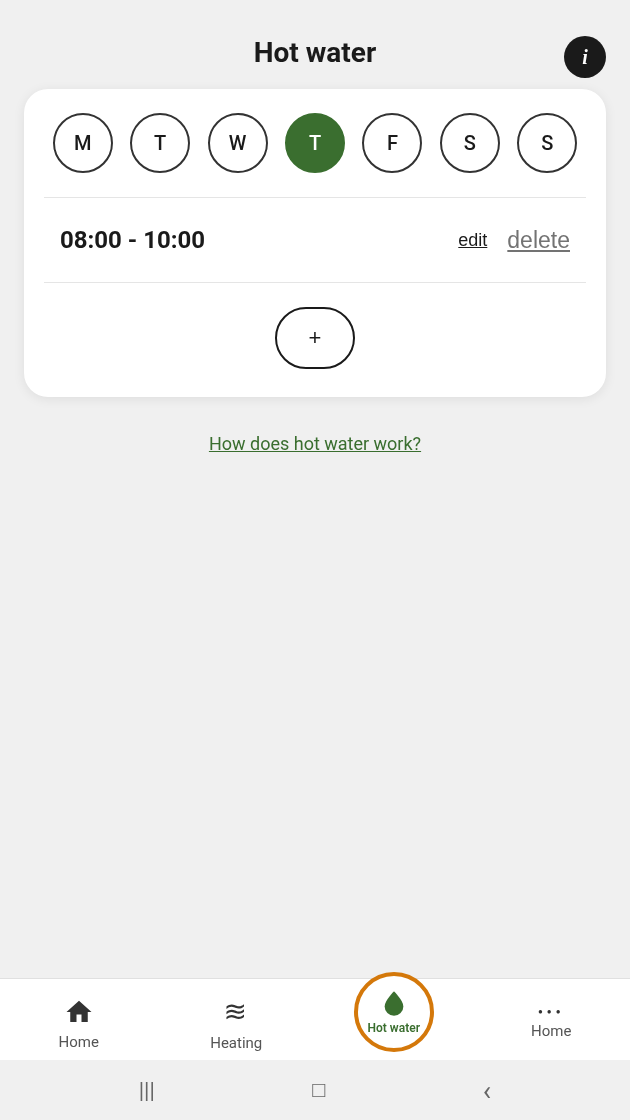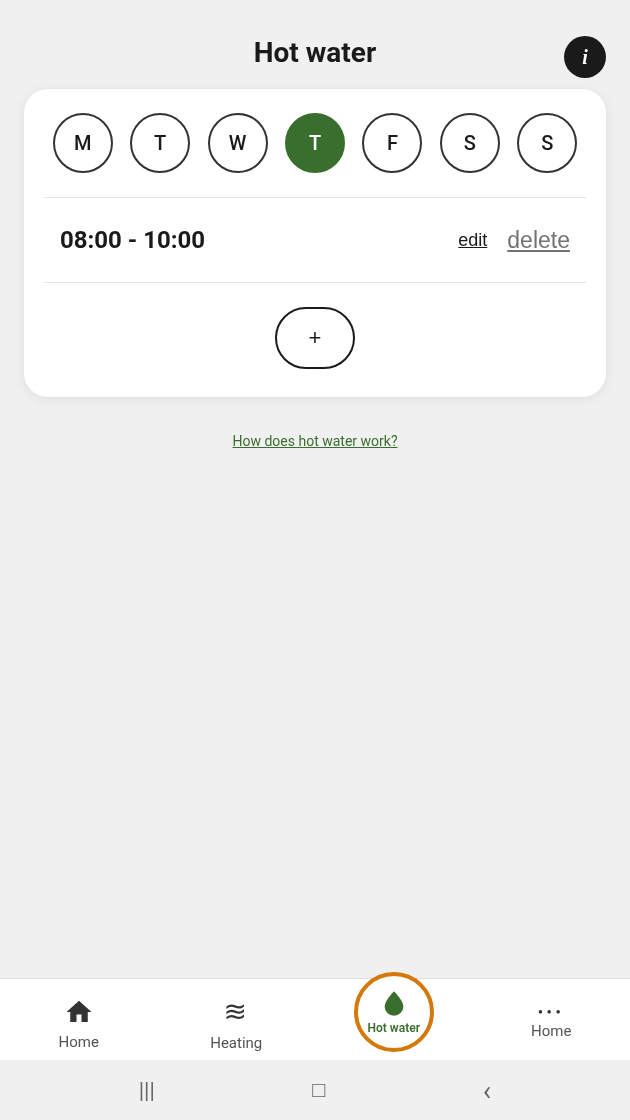--- a/index.html
+++ b/index.html
@@ -162,21 +162,21 @@
 
     .add-button .plus {
       font-size: 22px;
       font-weight: 300;
     }
 
     
     .help-link {
       text-align: center;
       margin-top: 36px;
-      font-size: 14px;
+      font-size: 18px;
       color: #3a6e2f;
       text-decoration: underline;
       cursor: pointer;
     }
 
     
     .bottom-nav {
       position: absolute;
       bottom: 60px;
       left: 0;

